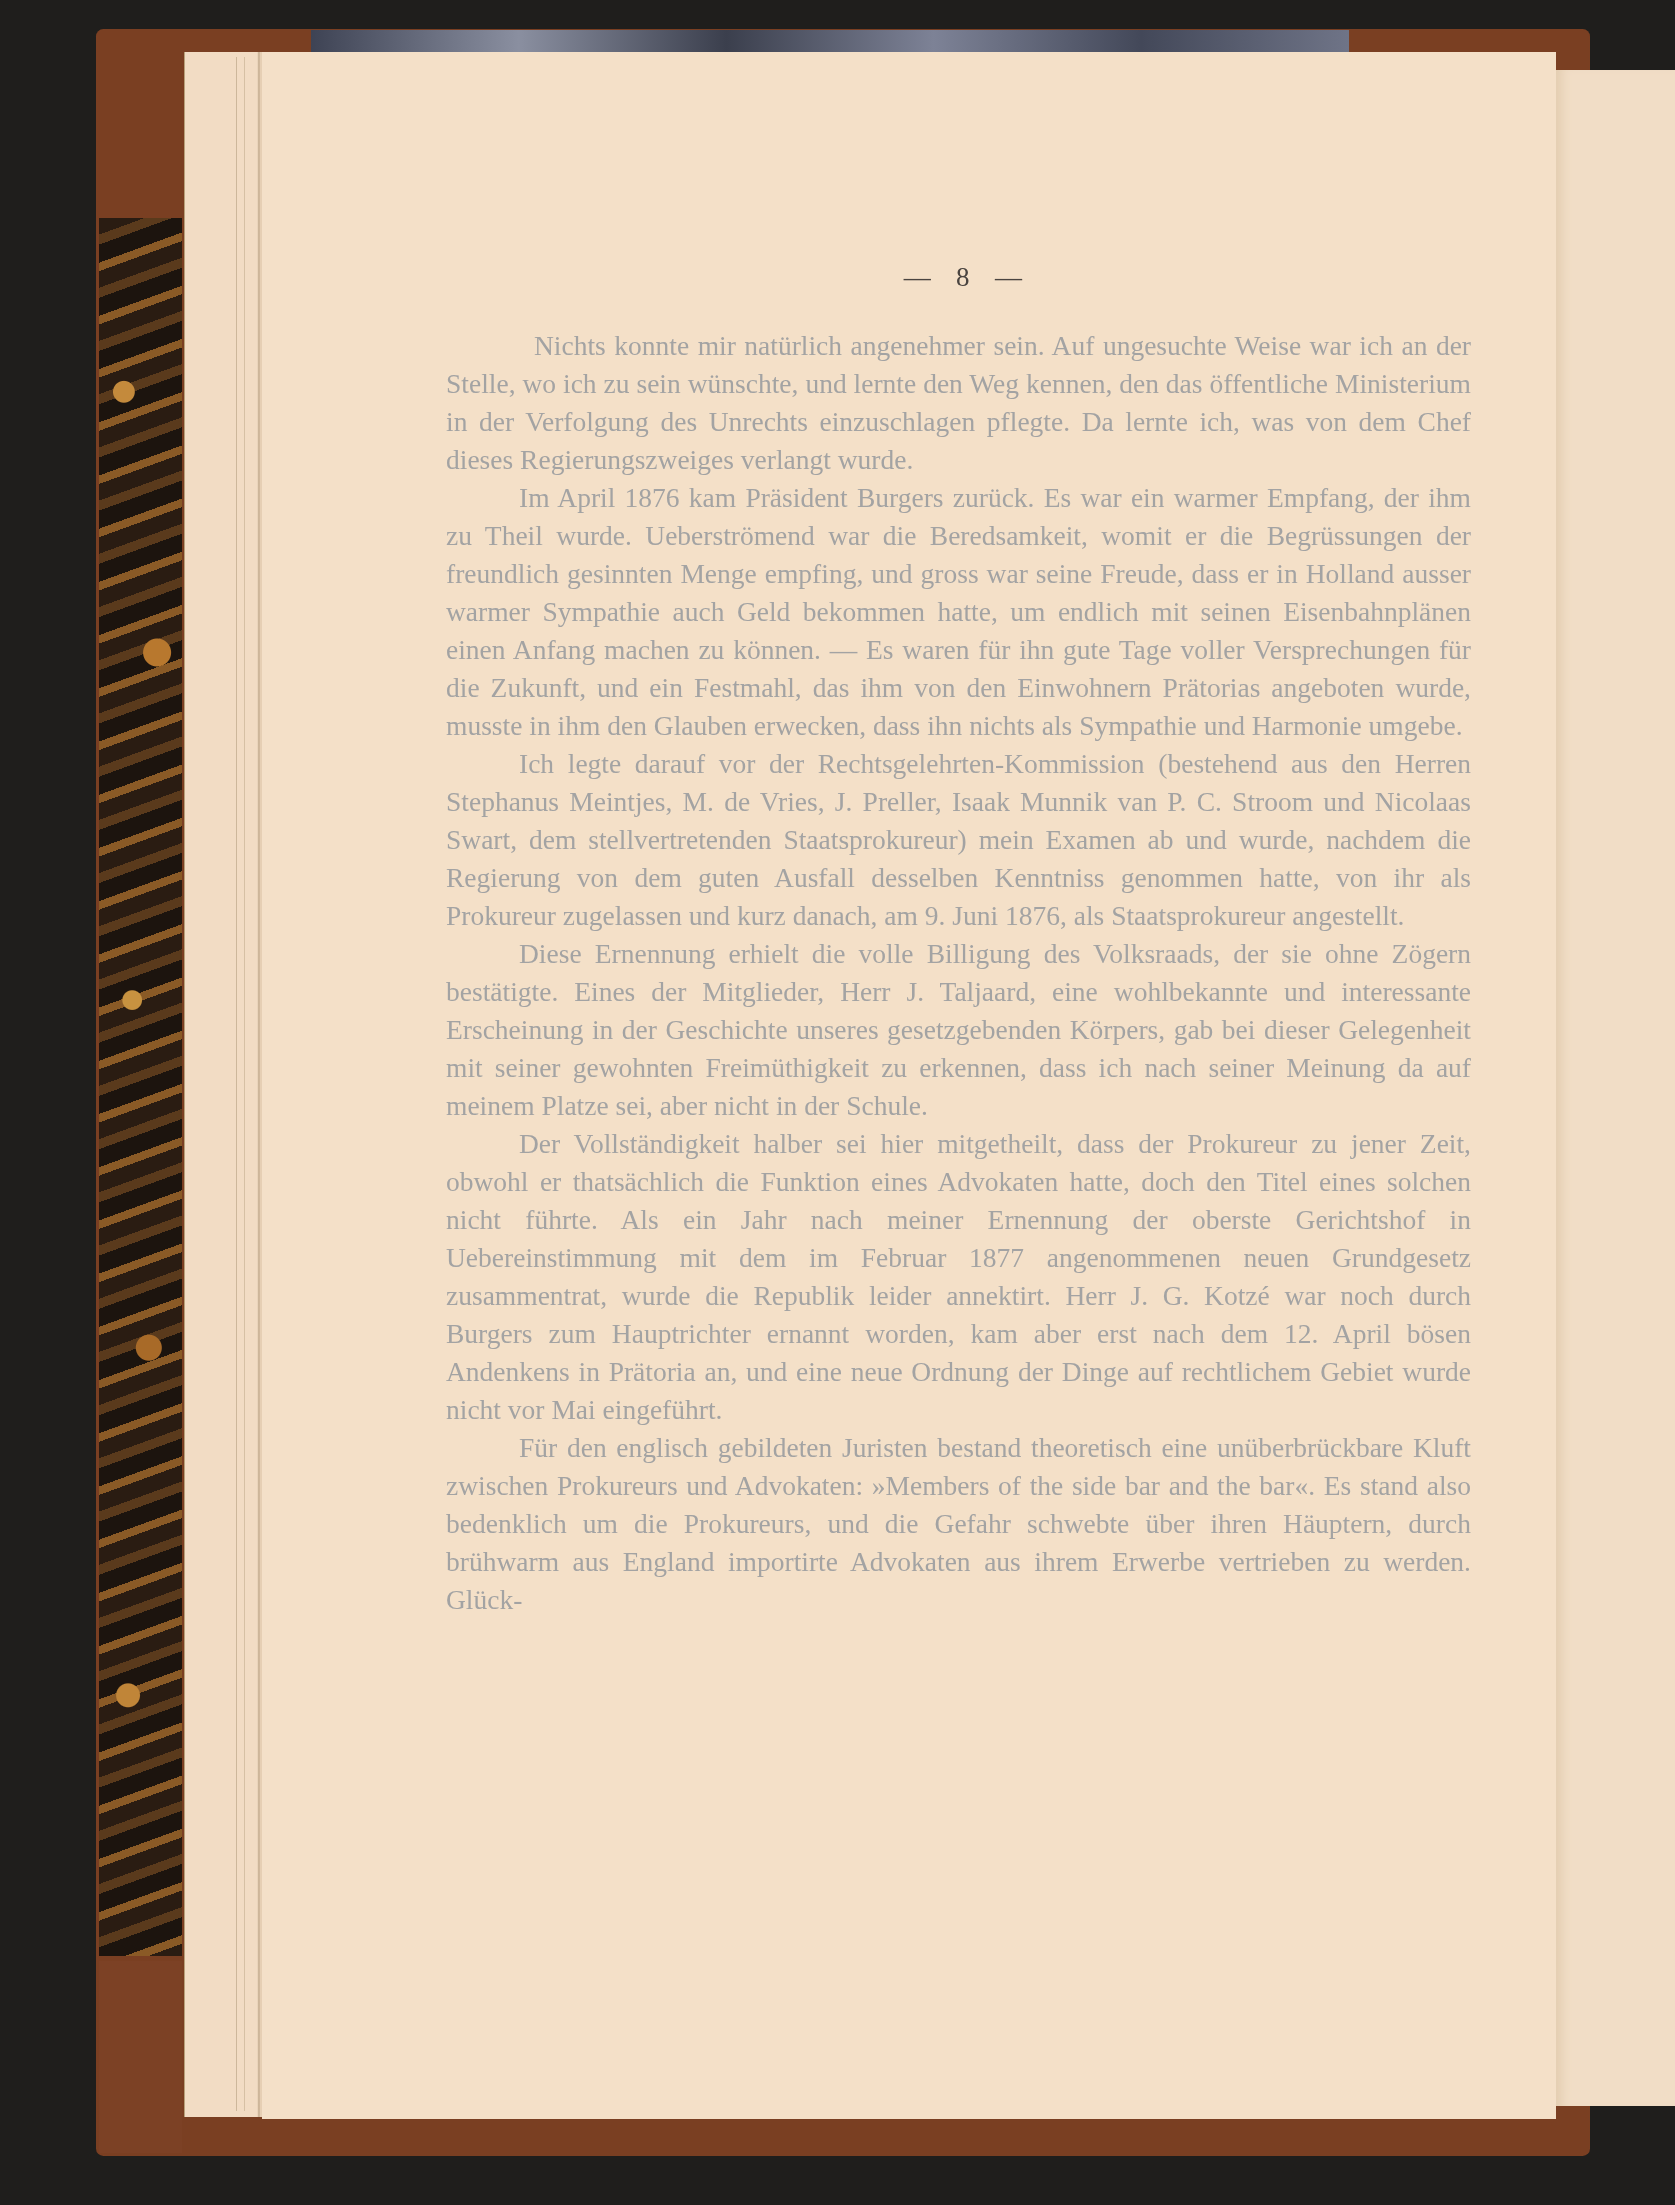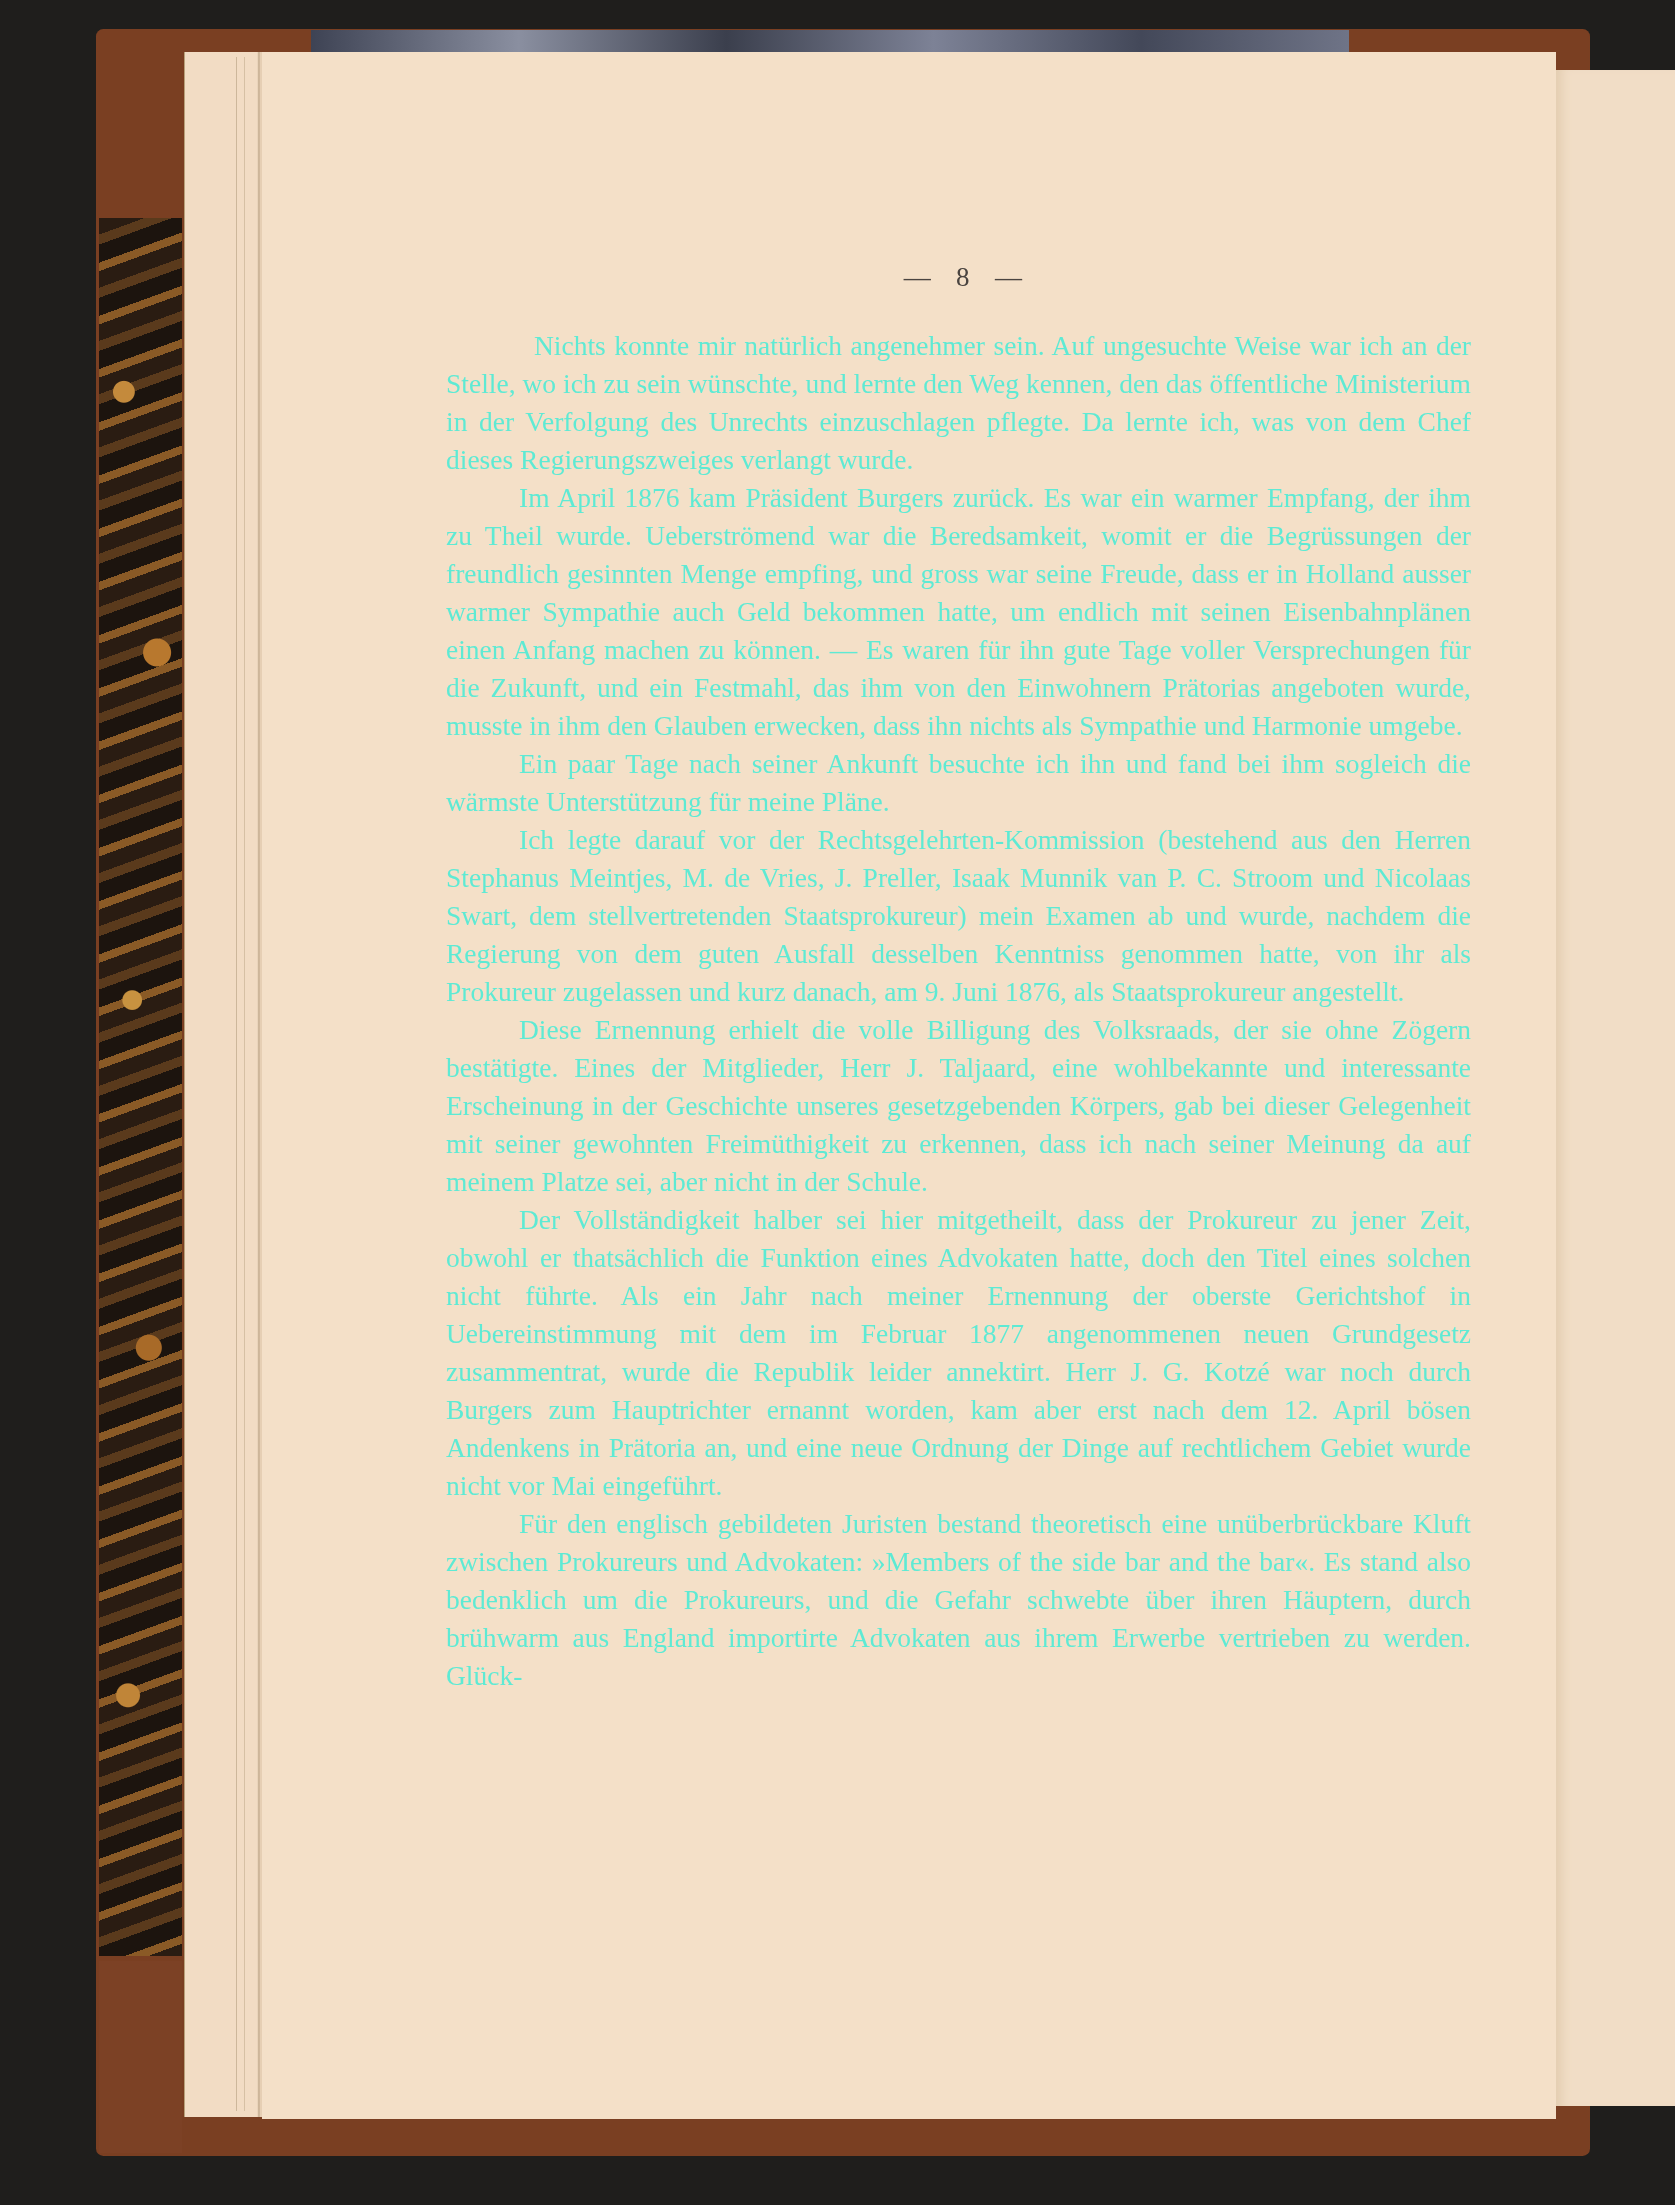--- a/index.html
+++ b/index.html
@@ -47,21 +47,21 @@
     position: absolute; left: 1556px; top: 70px; width: 119px; height: 2036px;
     background: #f1ddc6;
     box-shadow: inset 11.4px 0 9.3px -5.2px #e4ceb2;
   }
   .page-number {
     position: absolute; left: 882px; top: 262px; width: 171px; text-align: center;
     font-size: 27px; color: #4a4440; letter-spacing: 9.3px;
   }
   .text-block {
     position: absolute; left: 446px; top: 327px; width: 1025px;
-    color: #5eead4; font-size: 27.5px; line-height: 38px;
+    color: #a3a3a3; font-size: 27.5px; line-height: 38px;
     text-align: justify;
   }
   .para { margin: 0; text-indent: 73px; hyphens: none; }
   .para.first { text-indent: 88px; }
 </style>
 </head>
 <body>
 
 <div class="cover"></div>
 <div class="cover-top-strip"></div>
@@ -71,19 +71,18 @@
 <div class="page-stack-line"></div>
 <div class="next-page"></div>
 
 <div class="page"></div>
 
 <div class="page-number">— 8 —</div>
 
 <div class="text-block">
   <p class="para first">Nichts konnte mir natürlich angenehmer sein. Auf ungesuchte Weise war ich an der Stelle, wo ich zu sein wünschte, und lernte den Weg kennen, den das öffentliche Ministerium in der Verfolgung des Unrechts einzuschlagen pflegte. Da lernte ich, was von dem Chef dieses Regierungszweiges verlangt wurde.</p>
   <p class="para">Im April 1876 kam Präsident Burgers zurück. Es war ein warmer Empfang, der ihm zu Theil wurde. Ueberströmend war die Beredsamkeit, womit er die Begrüssungen der freundlich gesinnten Menge empfing, und gross war seine Freude, dass er in Holland ausser warmer Sympathie auch Geld bekommen hatte, um endlich mit seinen Eisenbahnplänen einen Anfang machen zu können. — Es waren für ihn gute Tage voller Versprechungen für die Zukunft, und ein Festmahl, das ihm von den Einwohnern Prätorias angeboten wurde, musste in ihm den Glauben erwecken, dass ihn nichts als Sympathie und Harmonie umgebe.</p>
-  <p class="para">Ein paar Tage nach seiner Ankunft besuchte ich ihn und fand bei ihm sogleich die wärmste Unterstützung für meine Pläne.</p>
   <p class="para">Ich legte darauf vor der Rechtsgelehrten-Kommission (bestehend aus den Herren Stephanus Meintjes, M. de Vries, J. Preller, Isaak Munnik van P. C. Stroom und Nicolaas Swart, dem stellvertretenden Staatsprokureur) mein Examen ab und wurde, nachdem die Regierung von dem guten Ausfall desselben Kenntniss genommen hatte, von ihr als Prokureur zugelassen und kurz danach, am 9. Juni 1876, als Staatsprokureur angestellt.</p>
   <p class="para">Diese Ernennung erhielt die volle Billigung des Volksraads, der sie ohne Zögern bestätigte. Eines der Mitglieder, Herr J. Taljaard, eine wohlbekannte und interessante Erscheinung in der Geschichte unseres gesetzgebenden Körpers, gab bei dieser Gelegenheit mit seiner gewohnten Freimüthigkeit zu erkennen, dass ich nach seiner Meinung da auf meinem Platze sei, aber nicht in der Schule.</p>
   <p class="para">Der Vollständigkeit halber sei hier mitgetheilt, dass der Prokureur zu jener Zeit, obwohl er thatsächlich die Funktion eines Advokaten hatte, doch den Titel eines solchen nicht führte. Als ein Jahr nach meiner Ernennung der oberste Gerichtshof in Uebereinstimmung mit dem im Februar 1877 angenommenen neuen Grundgesetz zusammentrat, wurde die Republik leider annektirt. Herr J. G. Kotzé war noch durch Burgers zum Hauptrichter ernannt worden, kam aber erst nach dem 12. April bösen Andenkens in Prätoria an, und eine neue Ordnung der Dinge auf rechtlichem Gebiet wurde nicht vor Mai eingeführt.</p>
   <p class="para">Für den englisch gebildeten Juristen bestand theoretisch eine unüberbrückbare Kluft zwischen Prokureurs und Advokaten: »Members of the side bar and the bar«. Es stand also bedenklich um die Prokureurs, und die Gefahr schwebte über ihren Häuptern, durch brühwarm aus England importirte Advokaten aus ihrem Erwerbe vertrieben zu werden. Glück-</p>
 </div>
 
 
 </body></html>

